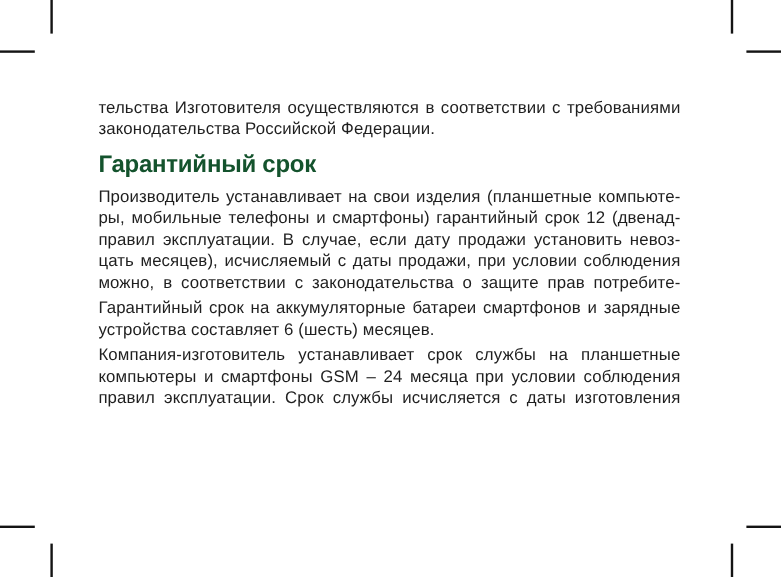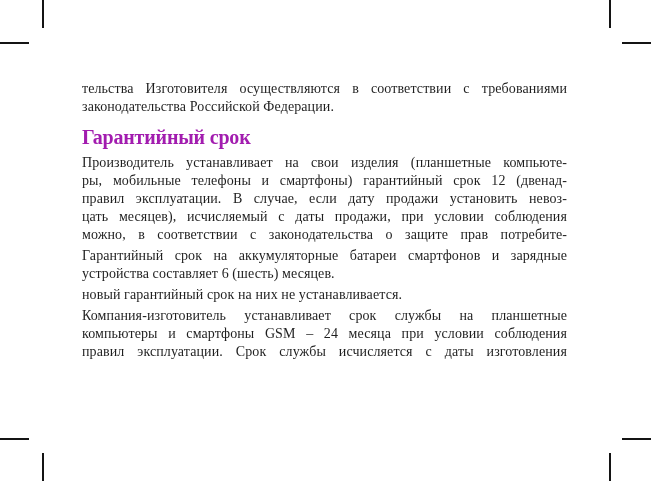--- a/index.html
+++ b/index.html
@@ -3,21 +3,21 @@
 <meta charset="utf-8">
 <style>
   * { margin: 0; padding: 0; box-sizing: border-box; }
   html, body { background: #ffffff; }
   .page {
     position: relative;
     width: 651px;
     height: 481px;
     background: #ffffff;
     overflow: hidden;
-    font-family: Liberation Serif, serif;
+    font-family: Liberation Sans, sans-serif;
     color: #1f1f1f;
     padding-left: 45px;
   }
   
   .mark { position: absolute; background: #141414; }
   .mk-v { width: 1.5px; height: 28px; }
   .mk-h { width: 29px; height: 1.5px; }
   .tl-v { left: 42px;  top: 0; }
   .tl-h { left: 0;     top: 42px; }
   .tr-v { left: 609px; top: 0; }
@@ -46,21 +46,21 @@
   .ln.j {
     text-align: justify;
     text-align-last: justify;
   }
   .heading {
     font-size: 20px;
     font-weight: bold;
     line-height: 23px;
     letter-spacing: -0.2px;
     margin: 10px 0 5px 0;
-    color: #a21caf;
+    color: #14532d;
   }
 </style>
 </head>
 <body>
 
 <div class="page">
 
   <div class="mark mk-v tl-v"></div>
   <div class="mark mk-h tl-h"></div>
   <div class="mark mk-v tr-v"></div>
@@ -86,21 +86,20 @@
       <div class="ln j">цать месяцев), исчисляемый с даты продажи, при условии соблюдения</div>
       <div class="ln j">можно, в соответствии с законодательства о защите прав потребите-</div>
     </div>
 
     <div class="para">
       <div class="ln j">Гарантийный срок на аккумуляторные батареи смартфонов и зарядные</div>
       <div class="ln">устройства составляет 6 (шесть) месяцев.</div>
     </div>
 
     <div class="para">
-      <div class="ln">новый гарантийный срок на них не устанавливается.</div>
     </div>
 
     <div class="para">
       <div class="ln j">Компания-изготовитель устанавливает срок службы на планшетные</div>
       <div class="ln j">компьютеры и смартфоны GSM – 24 месяца при условии соблюдения</div>
       <div class="ln j">правил эксплуатации. Срок службы исчисляется с даты изготовления</div>
     </div>
 
   </div>
 </div>

